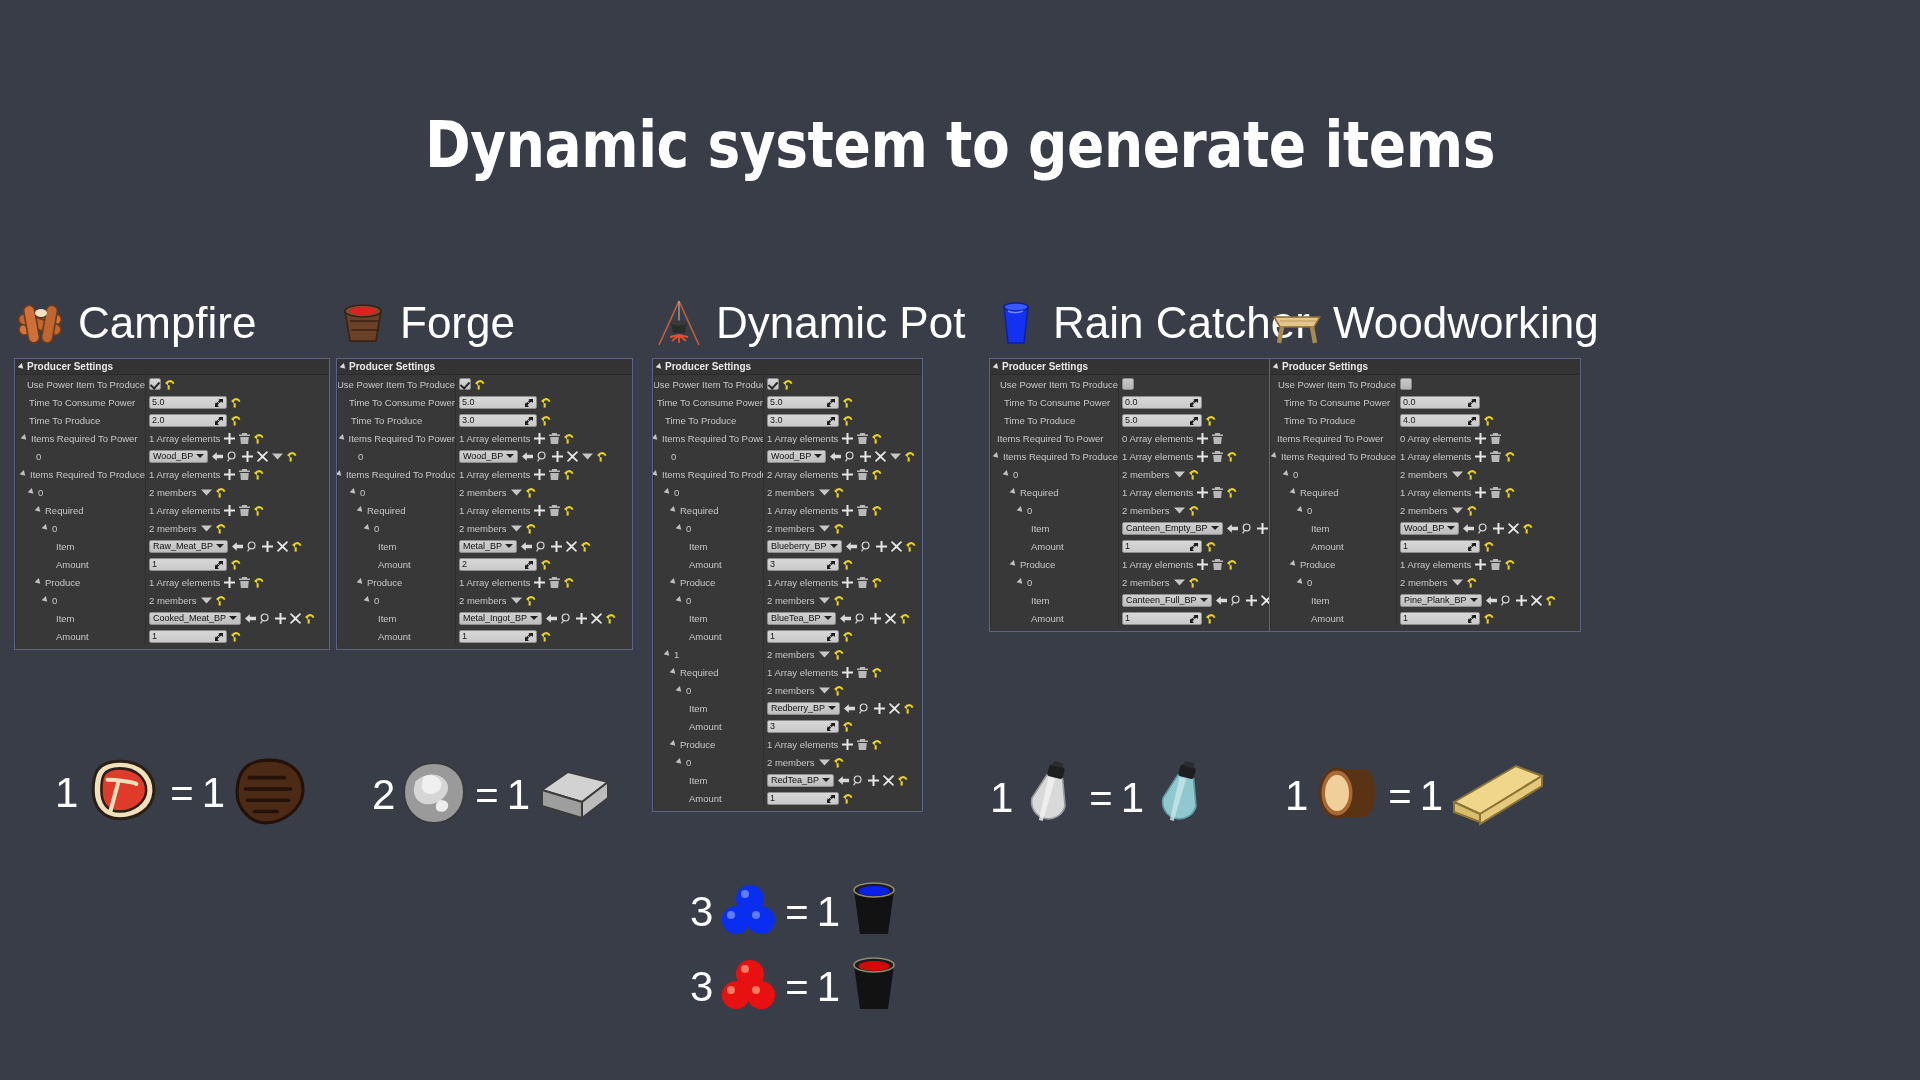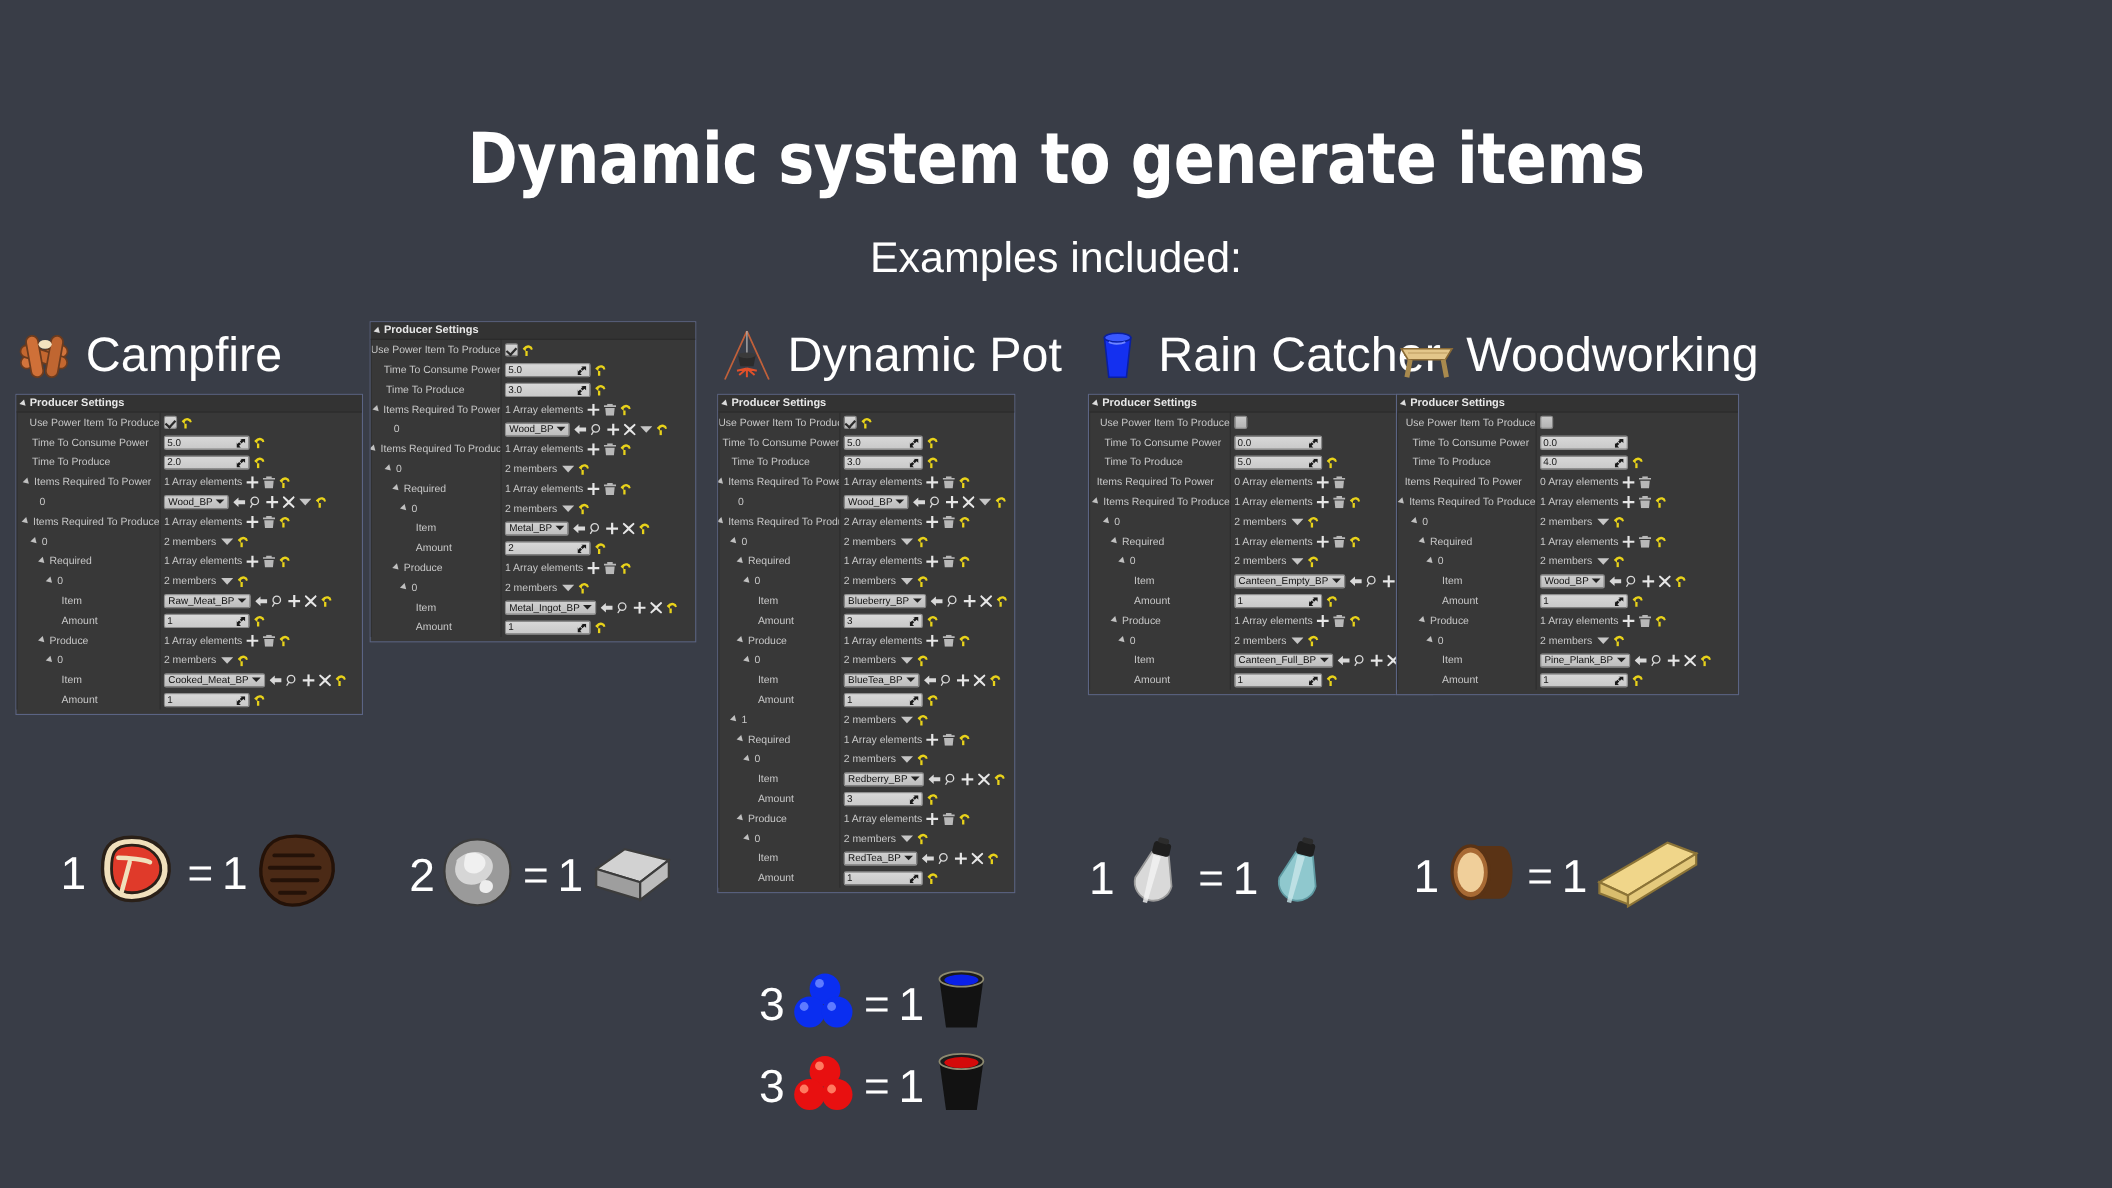--- a/index.html
+++ b/index.html
@@ -149,21 +149,20 @@
     line-height: 1; padding: 0 2px;
   }
   .eq .art { position: relative; }
 </style>
 </head>
 <body>
 
 <div id="root">
 
   <div class="main-title">Dynamic system to generate items</div>
-  <div class="sub-title">Examples included:</div>
 
   <div id="columns">
       <div class="col" style="left: 14px;">
         <div class="col-head">
           <div class="ico"><svg width="54" height="52" viewBox="0 0 50 52" xmlns="http://www.w3.org/2000/svg">
               <g stroke="#6b3b1e" stroke-width="1.6">
                 <rect x="2" y="22" width="44" height="11" rx="5.5" fill="#d2743c" transform="rotate(-18 24 27)"></rect>
                 <rect x="2" y="22" width="44" height="11" rx="5.5" fill="#c4672f" transform="rotate(18 24 27)"></rect>
                 <rect x="10" y="8" width="11" height="38" rx="5.5" fill="#cf7038" transform="rotate(-10 16 27)"></rect>
                 <rect x="28" y="8" width="11" height="38" rx="5.5" fill="#c06631" transform="rotate(10 33 27)"></rect>
@@ -565,20 +564,29 @@
                     <path d="M2.6 6.2h2.1v4.4H2.6z" fill="#e8d21a"></path>
                   </svg>
                 </span>
               </div>
             </div>
             <div style="position: absolute; top: 0px; bottom: 0px; left: 130px; width: 1px; background: rgb(46, 46, 46);"></div>
           </div>
         </div>
       </div>
       <div class="col" style="left: 336px;">
+        <div class="col-head">
+          <div class="ico"><svg width="54" height="52" viewBox="0 0 52 52" xmlns="http://www.w3.org/2000/svg">
+              <path d="M8 14h36l-5 30H13z" fill="#6a4026" stroke="#3a2112" stroke-width="1.6"></path>
+              <path d="M13 24h30M14.5 33h27" stroke="#3a2112" stroke-width="1.6" fill="none"></path>
+              <ellipse cx="26" cy="14" rx="18" ry="6" fill="#7d4d2d" stroke="#3a2112" stroke-width="1.6"></ellipse>
+              <ellipse cx="26" cy="14" rx="13" ry="4" fill="#e02020"></ellipse>
+            </svg></div>
+          <div class="nm">Forge</div>
+        </div>
         <div class="panel" style="width: 297px;">
           <div class="panel-hdr">
             <span class="tri tri-hdr"></span>
             <span class="ttl">Producer Settings</span>
           </div>
           <div class="rows" style="--lw: 118px; position: relative;">
             <style></style>
             <div class="row">
               <div class="lbl" style="width: 118px;">
                 <span class="indent" style="width: 14px;"></span>

